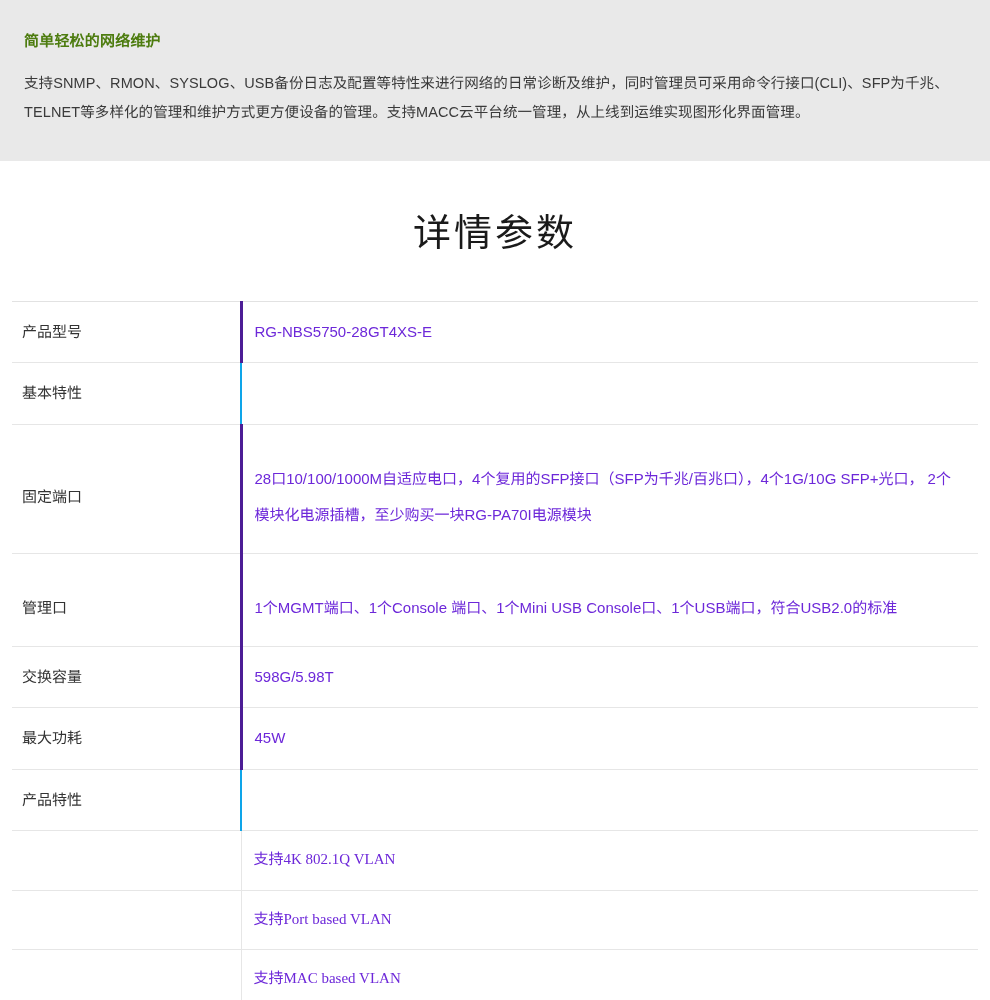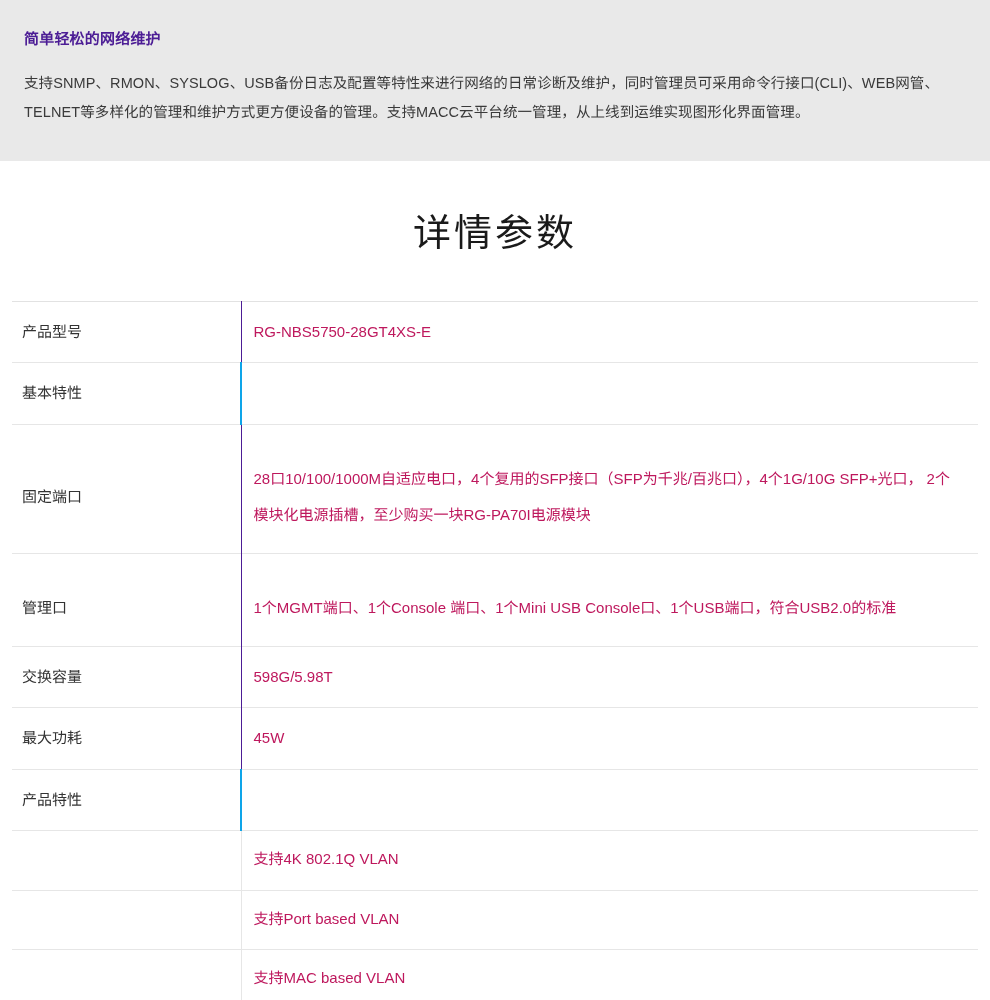--- a/index.html
+++ b/index.html
@@ -21,25 +21,24 @@
 
   
   .intro {
     background: #e9e9e9;
     padding: 30px 24px 34px 24px;
     box-sizing: border-box;
   }
   .intro-title {
     font-size: 15px;
     font-weight: bold;
-    color: #4c1d95;
+    color: #4d7c0f;
     line-height: 1.4;
     margin: 0 0 18px 0;
     letter-spacing: 0.2px;
-    font-family: Liberation Mono, monospace;
   }
   .intro-body {
     font-size: 14.5px;
     color: #3a3a3a;
     line-height: 2.0;
     margin: 0;
     letter-spacing: 0.1px;
   }
 
   
@@ -68,54 +67,55 @@
   .spec-table td {
     vertical-align: middle;
     font-size: 15px;
     color: #333333;
     padding: 16px 14px 16px 10px;
     line-height: 1.9;
     box-sizing: border-box;
   }
   .spec-table td.label {
     width: 229px;
-    border-right: 1px solid #4c1d95;
+    border-right: 3px solid #4c1d95;
     color: #333333;
     padding-left: 10px;
   }
   .spec-table td.value {
     padding-left: 12px;
-    color: #be185d;
+    color: #6d28d9;
   }
   .spec-table tr.tall td {
     padding-top: 36px;
     padding-bottom: 20px;
     line-height: 2.4;
   }
   .spec-table tr.header-row td.label {
     border-right: 2px solid #0ea5e9;
   }
   .spec-table tr.header-row td.value {
     color: #333333;
   }
   .spec-table tr.sub-row td.label {
     border-right: 1px solid #e6e6e6;
   }
   .spec-table tr.sub-row td.value {
     padding-top: 14px;
+    font-family: Liberation Serif, serif;
   }
 </style>
 </head>
 <body>
 
 <div class="page">
 
   <section class="intro">
     <h2 class="intro-title">简单轻松的网络维护</h2>
-    <p class="intro-body">支持SNMP、RMON、SYSLOG、USB备份日志及配置等特性来进行网络的日常诊断及维护，同时管理员可采用命令行接口(CLI)、WEB网管、TELNET等多样化的管理和维护方式更方便设备的管理。支持MACC云平台统一管理，从上线到运维实现图形化界面管理。</p>
+    <p class="intro-body">支持SNMP、RMON、SYSLOG、USB备份日志及配置等特性来进行网络的日常诊断及维护，同时管理员可采用命令行接口(CLI)、SFP为千兆、TELNET等多样化的管理和维护方式更方便设备的管理。支持MACC云平台统一管理，从上线到运维实现图形化界面管理。</p>
   </section>
 
   <h1 class="section-heading">详情参数</h1>
 
   <table class="spec-table">
     <tbody>
         <tr>
           <td class="label">产品型号</td>
           <td class="value">RG-NBS5750-28GT4XS-E</td>
         </tr>

